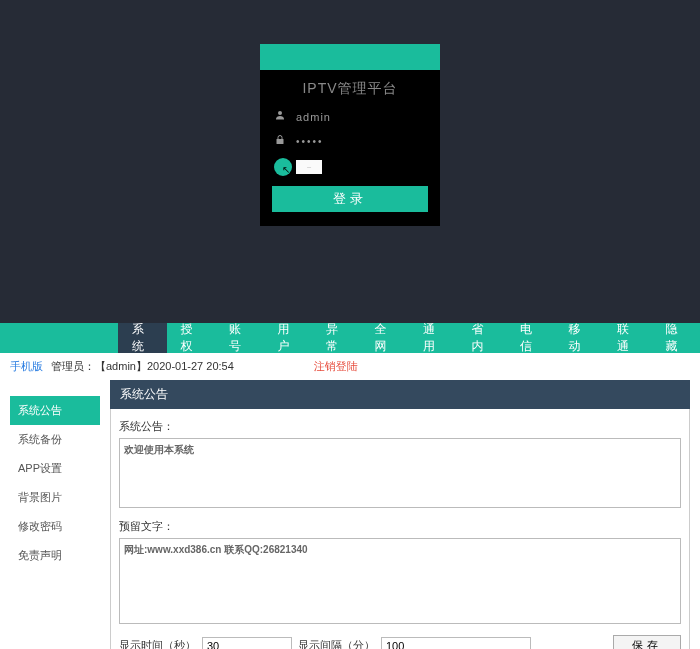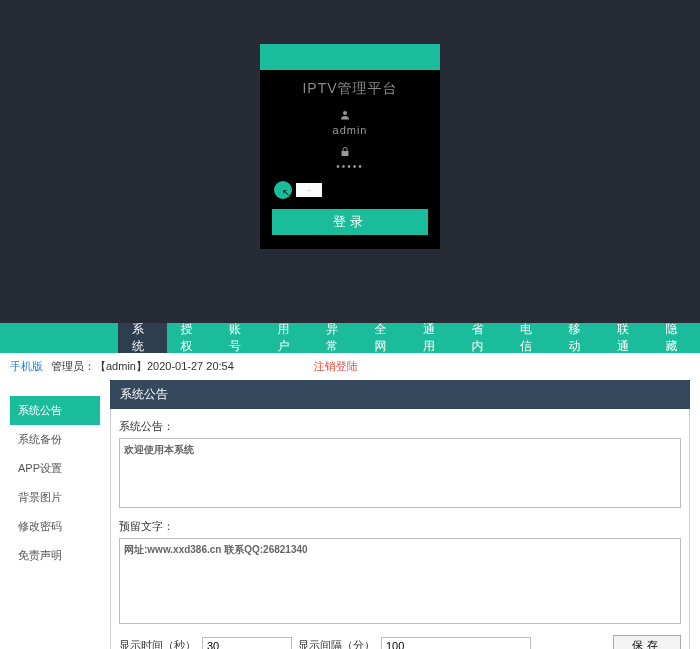--- a/index.html
+++ b/index.html
@@ -3,21 +3,21 @@
 <meta charset="utf-8">
 <style>
   * { box-sizing: border-box; margin: 0; padding: 0; }
   body { font-family: Arial, "Microsoft YaHei", sans-serif; font-size: 12px; color: #333; width: 700px; }
   
   
   .login-section { background: #262b36; height: 323px; position: relative; }
   .login-box { position: absolute; left: 260px; top: 44px; width: 180px; background: #000000; }
   .login-header { height: 26px; background: #1abc9c; }
   .login-title { text-align: center; padding: 10px 0 6px; color: #888; font-size: 14px; letter-spacing: 1px; }
-  .login-field { display: flex; align-items: center; padding: 5px 14px; flex-direction: column; }
+  .login-field { display: flex; align-items: center; padding: 5px 14px; }
   .login-field .icon { width: 16px; color: #999; font-size: 12px; margin-right: 6px; }
   .login-field .val { color: #999; font-size: 11px; letter-spacing: 1px; }
   .login-field .dots { color: #999; font-size: 10px; letter-spacing: 2px; }
   .login-captcha { display: flex; align-items: center; padding: 4px 14px 8px; gap: 4px; }
   .captcha-circle { width: 18px; height: 18px; border-radius: 50%; background: #1abc9c; position: relative; }
   .captcha-cursor { position: absolute; left: 8px; top: 6px; font-size: 10px; color: #000; }
   .captcha-img { width: 26px; height: 14px; background: #fafafa; color: #bbb; font-size: 8px; display: flex; align-items: center; justify-content: center; }
   .login-btn { margin: 2px 12px 14px; height: 26px; background: #1abc9c; color: #fff; display: flex; align-items: center; justify-content: center; font-size: 13px; letter-spacing: 4px; }
   
   

